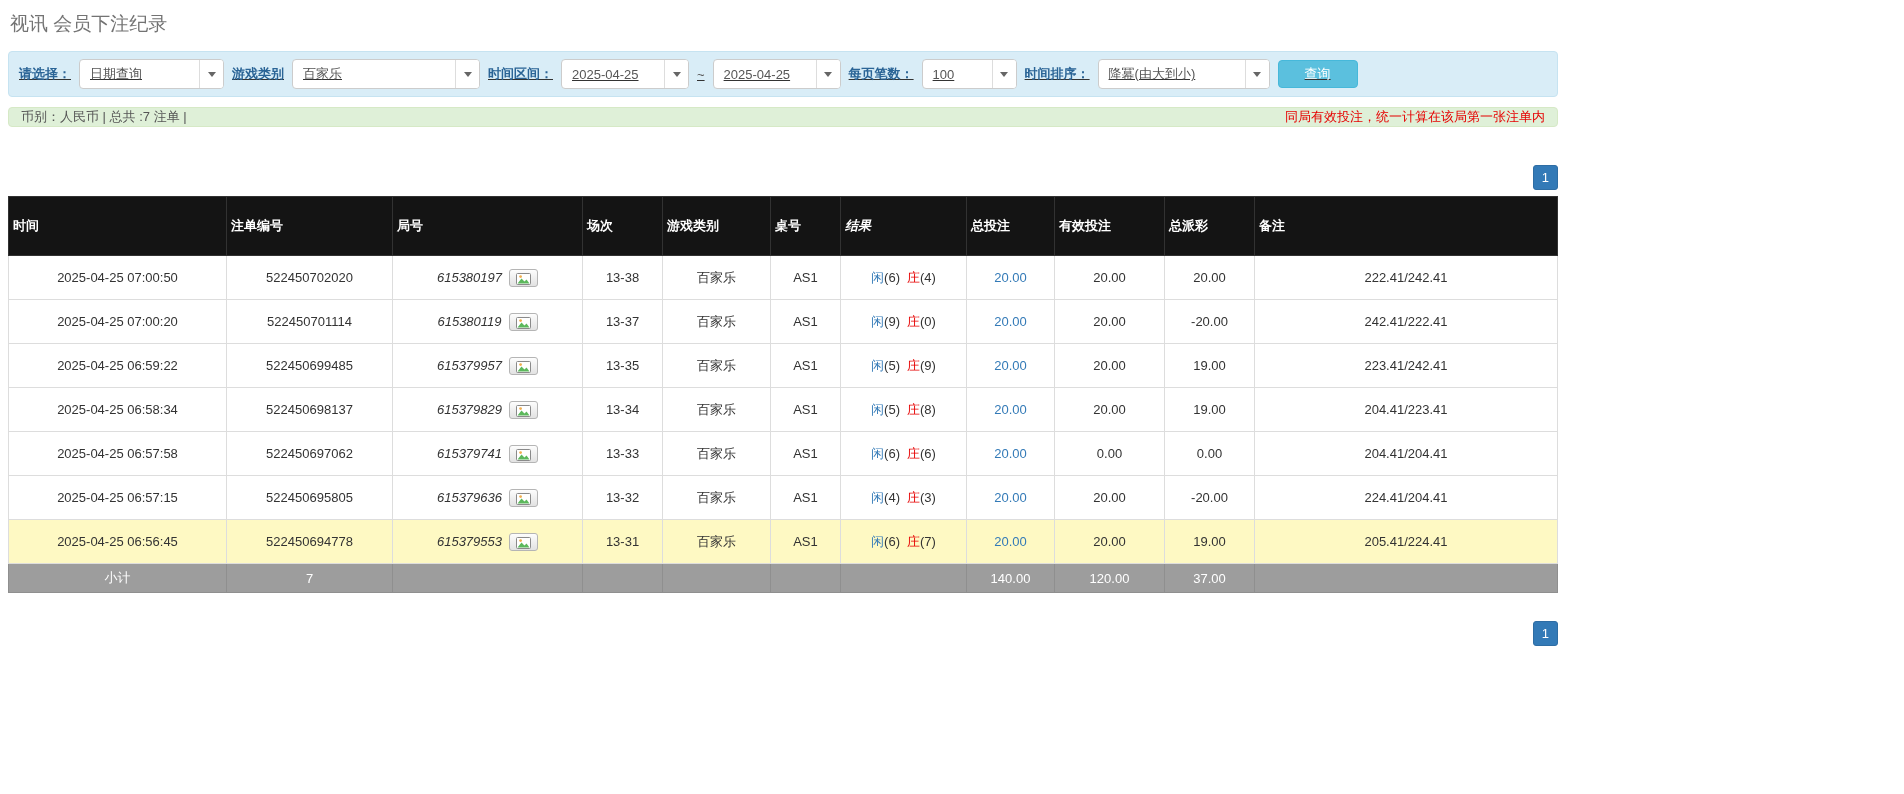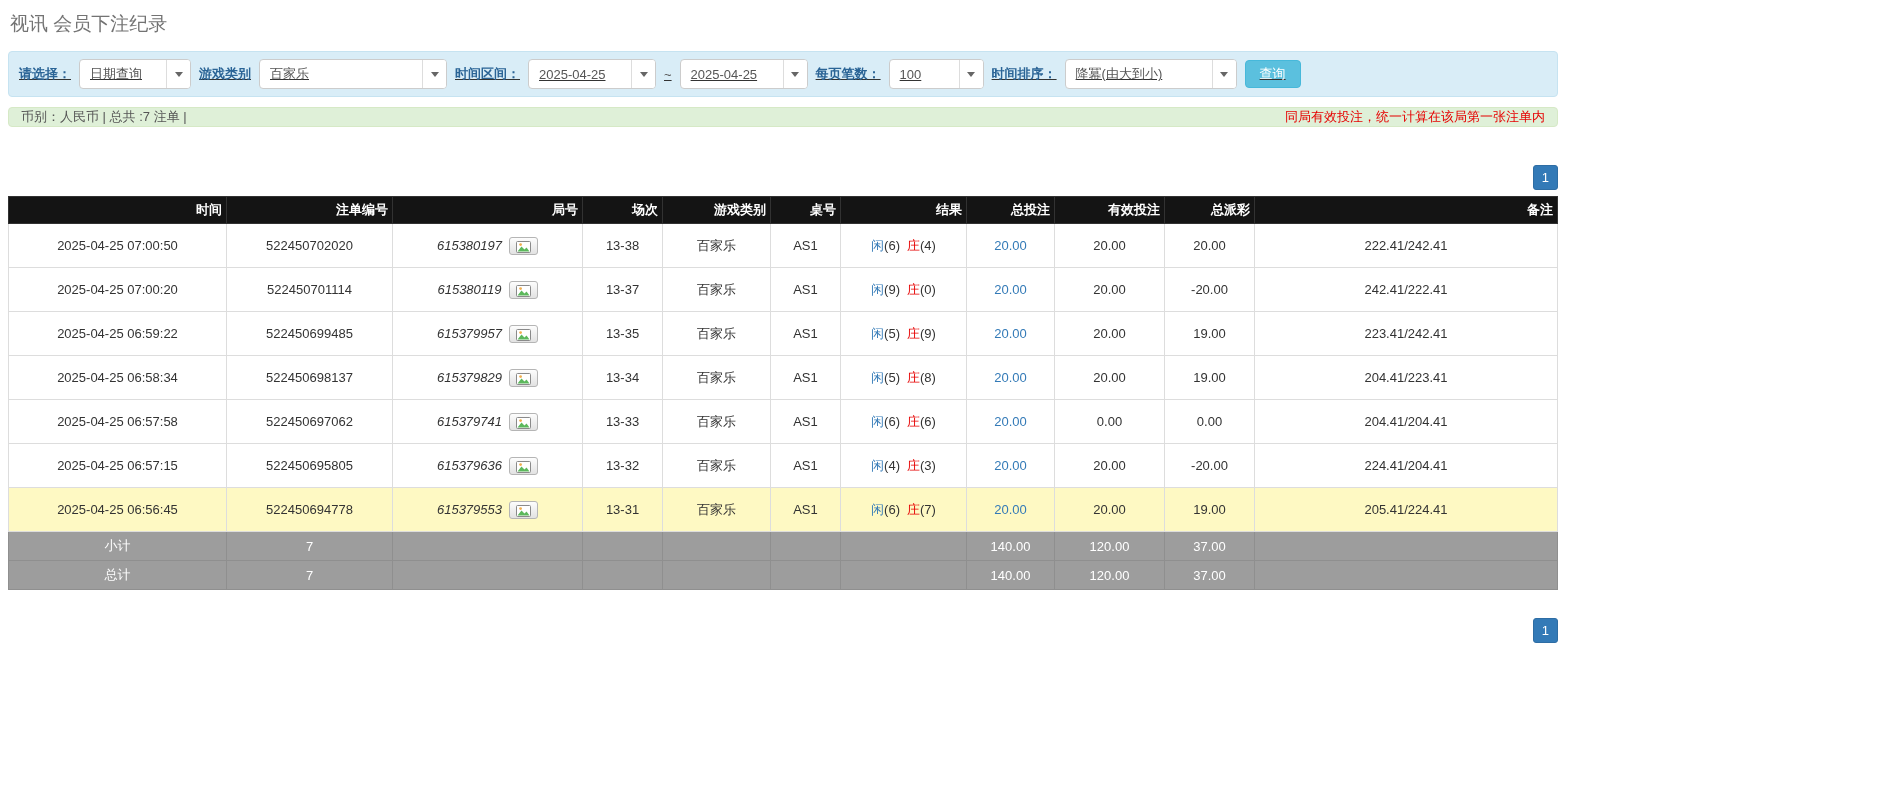--- a/index.html
+++ b/index.html
@@ -58,29 +58,29 @@
     justify-content: center;
     background: #fff;
   }
   .caret {
     display: inline-block;
     width: 0; height: 0;
     border-left: 4px solid transparent;
     border-right: 4px solid transparent;
     border-top: 5px solid #666;
   }
-  .w-query { width: 112px; }
+  .w-query { width: 145px; }
   .w-game  { width: 188px; }
   .w-date  { width: 128px; }
   .w-size  { width: 95px;  }
   .w-sort  { width: 172px; gap: 32px; }
   .tilde { color: #555; font-size: 13px; }
   .search-btn {
     height: 28px;
-    padding: 0 14px;
+    padding: 0 26px;
     background: #5bc0de;
     border: 1px solid #46b8da;
     color: #fff;
     border-radius: 4px;
     font-size: 13px;
     cursor: pointer;
     font-family: inherit;
   }
 
   
@@ -118,24 +118,24 @@
   table.records {
     width: 100%;
     border-collapse: collapse;
     table-layout: fixed;
     font-size: 13px;
   }
   .records th {
     background: #141414;
     color: #fff;
     border: 1px solid #323232;
-    padding: 4px 4px;
+    padding: 20px 4px;
     font-size: 13px;
     font-weight: bold;
-    text-align: right;
+    text-align: left;
   }
   .records tbody td {
     border: 1px solid #ddd;
     padding: 0 6px;
     height: 44px;
     text-align: center;
     color: #333;
     background: #fff;
     overflow: hidden;
   }
@@ -237,21 +237,21 @@
 
   <table class="records">
     <thead>
       <tr id="header-row">
           <th style="width: 218px;">时间</th>
           <th style="width: 166px;">注单编号</th>
           <th style="width: 190px;">局号</th>
           <th style="width: 80px;">场次</th>
           <th style="width: 108px;">游戏类别</th>
           <th style="width: 70px;">桌号</th>
-          <th style="width: 126px;">结果</th>
+          <th style="width: 126px; font-style: italic;">结果</th>
           <th style="width: 88px;">总投注</th>
           <th style="width: 110px;">有效投注</th>
           <th style="width: 90px;">总派彩</th>
           <th>备注</th>
         </tr>
     </thead>
     <tbody id="records-body">
         <tr>
           <td>2025-04-25 07:00:50</td>
           <td>522450702020</td>
@@ -428,33 +428,20 @@
           <td></td>
           <td></td>
           <td></td>
           <td></td>
           <td></td>
           <td>140.00</td>
           <td>120.00</td>
           <td>37.00</td>
           <td></td>
         </tr>
-        <tr>
-          <td>总计</td>
-          <td>7</td>
-          <td></td>
-          <td></td>
-          <td></td>
-          <td></td>
-          <td></td>
-          <td>140.00</td>
-          <td>120.00</td>
-          <td>37.00</td>
-          <td></td>
-        </tr>
       </tfoot>
   </table>
 
   <div class="pager bottom">
     <span class="page-btn">1</span>
   </div>
 
 </div>
 
 </body></html>

